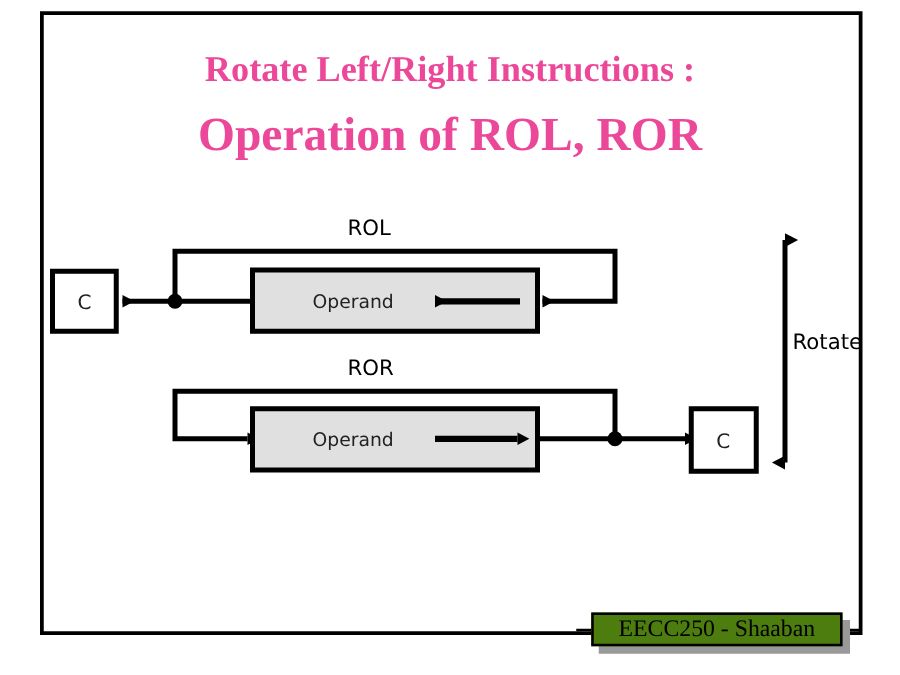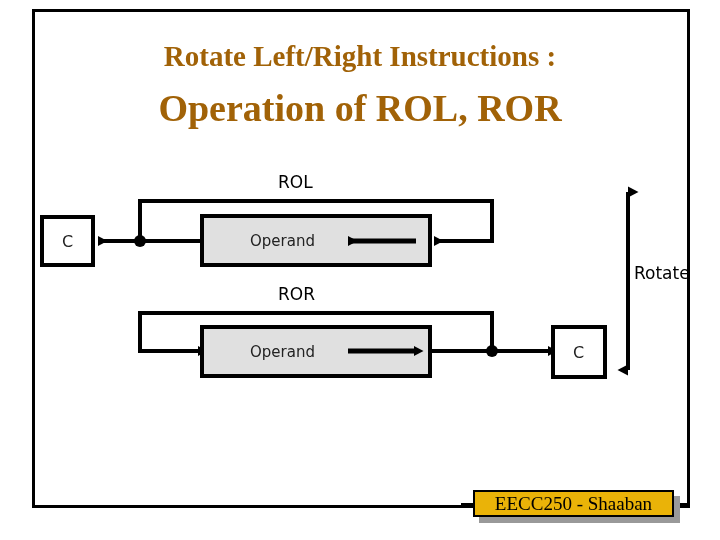--- a/index.html
+++ b/index.html
@@ -28,21 +28,21 @@
   }
   
   #title-block {
     position: absolute;
     left: 60px;
     top: 36px;
     width: 600px;
     text-align: center;
     font-family: "Liberation Serif", serif;
     font-weight: bold;
-    color: #a16207;
+    color: #ec4899;
   }
   #title-line1 {
     font-size: 29px;
     line-height: 40px;
     white-space: nowrap;
   }
   #title-line2 {
     font-size: 38px;
     line-height: 40px;
     margin-top: 12px;
@@ -86,21 +86,21 @@
     width: 201px;
     height: 27px;
     background: #999999;
   }
   #footer-box {
     position: absolute;
     left: 0;
     top: 0;
     width: 201px;
     height: 27px;
-    background: #eab308;
+    background: #4d7c0f;
     border: 2px solid #000000;
     box-sizing: border-box;
     display: flex;
     align-items: center;
     justify-content: center;
   }
   #footer-text {
     font-family: "Liberation Serif", serif;
     font-size: 19px;
     color: #000000;

